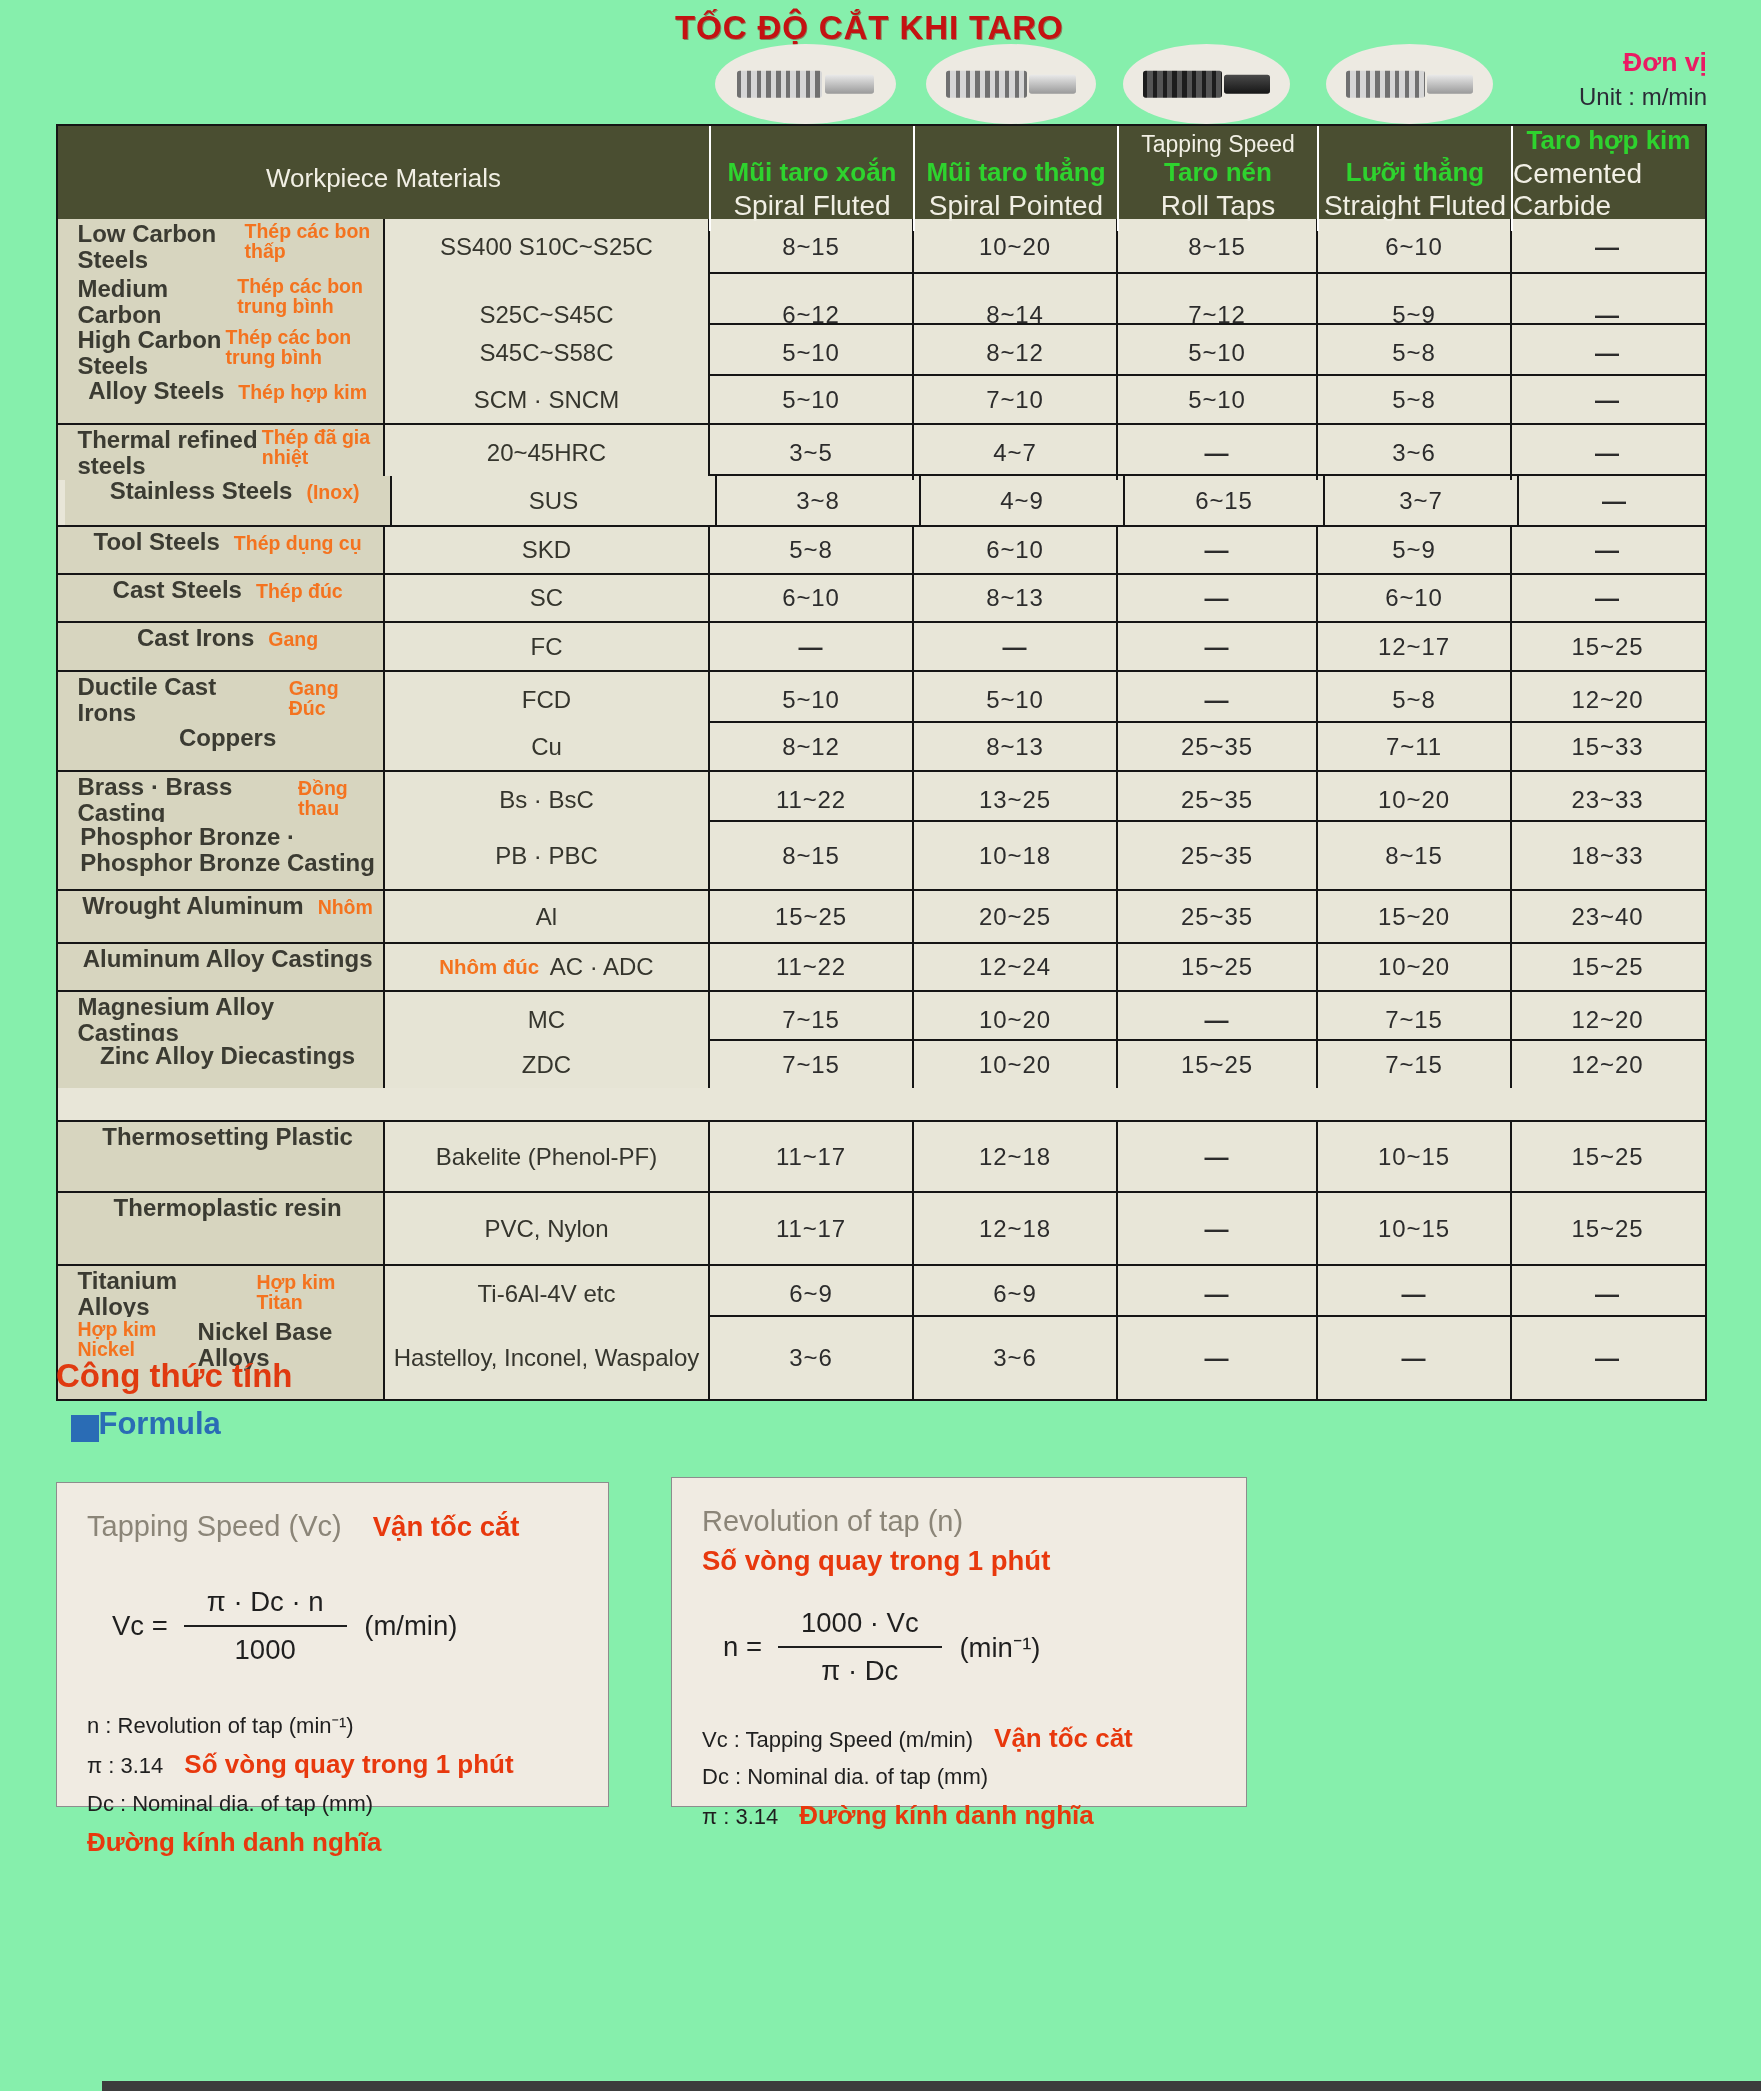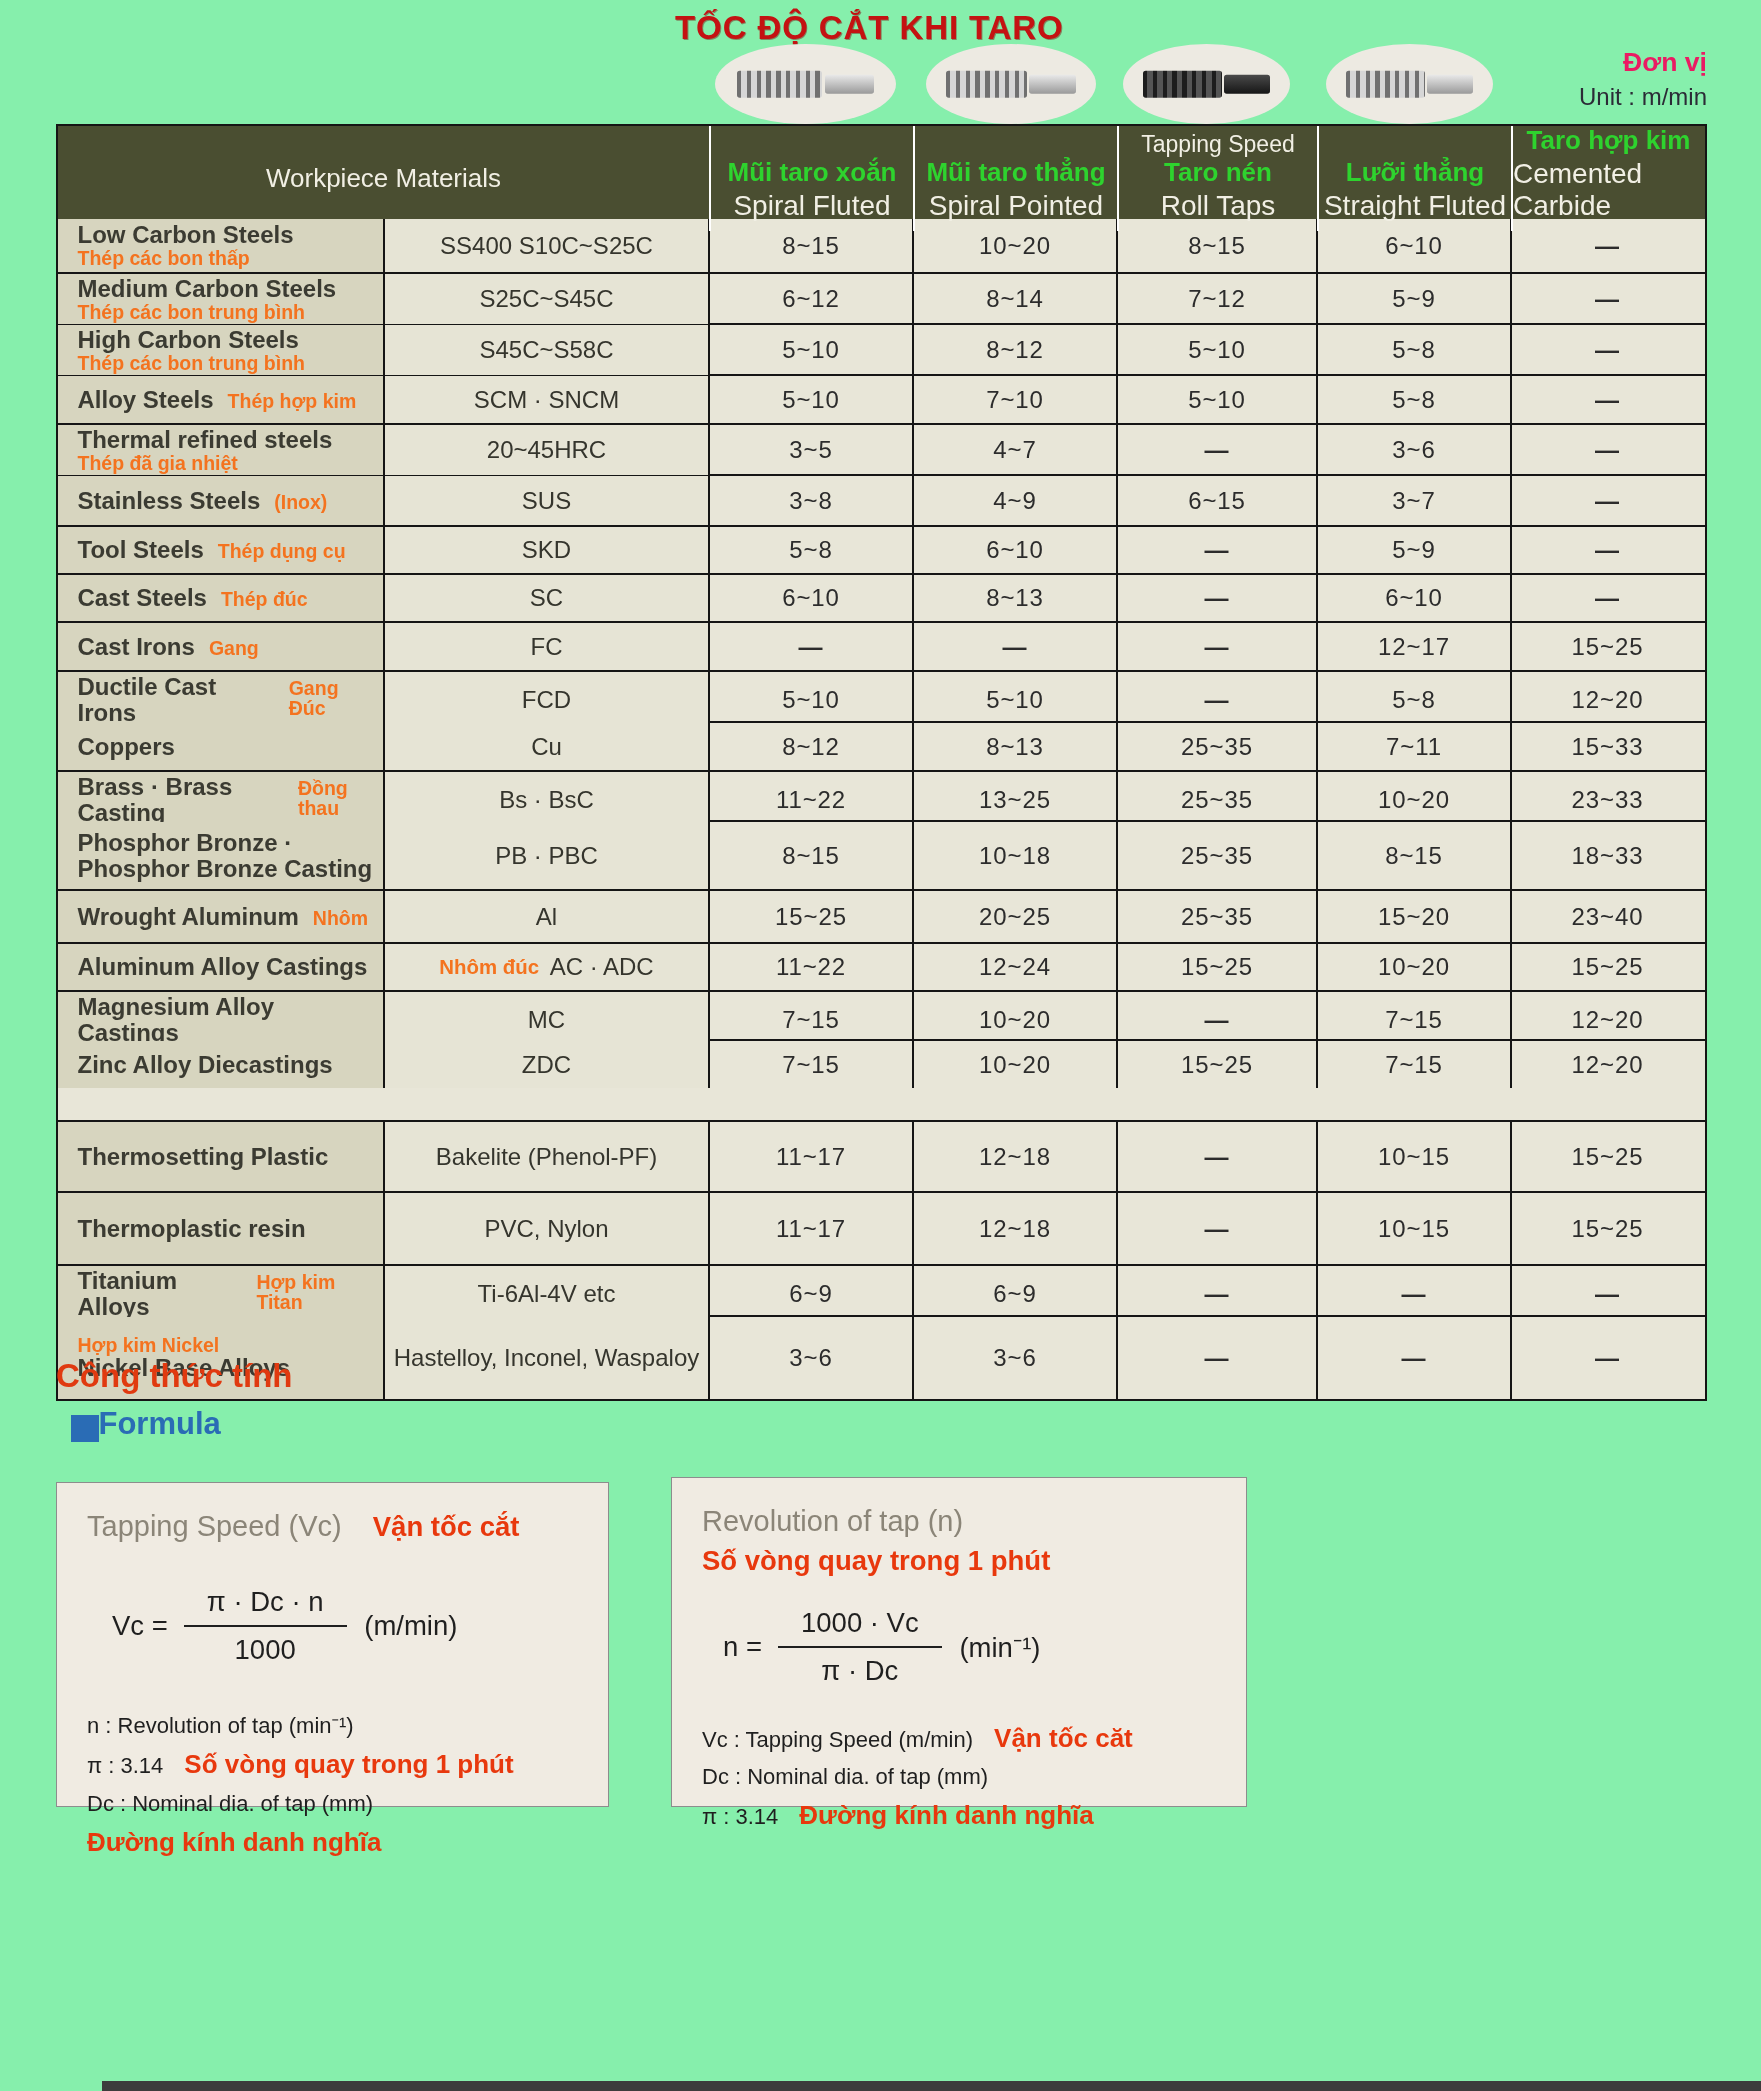--- a/index.html
+++ b/index.html
@@ -35,21 +35,21 @@
   .hcell+.hcell{border-left:2.7px solid #ffffff;}
   .hmat{justify-content:center;font-size:26px;padding-bottom:0;}
   .hvi{color:#2ed32e;font-weight:bold;font-size:26px;line-height:1.12;}
   .hen{font-size:28px;margin-top:2.7px;}
   .htop{font-size:23px;}
   .tbody{background:#e8e6d8;}
   .trow{display:grid;grid-template-columns:325px 325px 204px 204px 200px 194px 193px;}
   .trow+.trow{border-top:2.7px solid #151515;}
   .cell{display:flex;align-items:center;justify-content:center;box-sizing:border-box;}
   .cell+.cell{border-left:2.7px solid #151515;}
-  .c-mat{background:#d7d5bf;flex-direction:column;align-items:flex-start;
+  .c-mat{background:#d7d5bf;flex-direction:row;align-items:flex-start;
          justify-content:center;padding:1.8px 5.3px 1.8px 19.5px;}
   .c-spec{background:#e6e4d5;font-size:24px;color:#35352d;}
   .c-val{font-size:24px;color:#2c2c2c;letter-spacing:0.9px;}
   .c-val.dash{font-weight:bold;}
   .mat-name{font-size:24px;color:#3b3b32;font-weight:600;line-height:1.08;white-space:pre-line;}
   .mat-vi{color:#f4731f;font-weight:bold;font-size:19.5px;line-height:1.05;}
   .mat-vi.inline{margin-left:14px;display:inline;}
   .mat-line{display:flex;align-items:baseline;}
   .spec-vi{color:#f4731f;font-weight:bold;font-size:20.4px;margin-right:10.6px;}
 
@@ -213,21 +213,21 @@
           </div>
           <div class="cell c-spec">
             <span>20~45HRC</span>
           </div>
           <div class="cell c-val">3~5</div>
           <div class="cell c-val">4~7</div>
           <div class="cell c-val dash">—</div>
           <div class="cell c-val">3~6</div>
           <div class="cell c-val dash">—</div>
         </div>
-        <div class="trow" style="height: 49px;">
+        <div class="trow" style="height: 49px; padding-left: 7px;">
           <div class="cell c-mat">
             <div class="mat-line">
               <div class="mat-name" style="display: inline;">Stainless Steels</div>
               <span class="mat-vi inline">(Inox)</span>
             </div>
           </div>
           <div class="cell c-spec">
             <span>SUS</span>
           </div>
           <div class="cell c-val">3~8</div>

